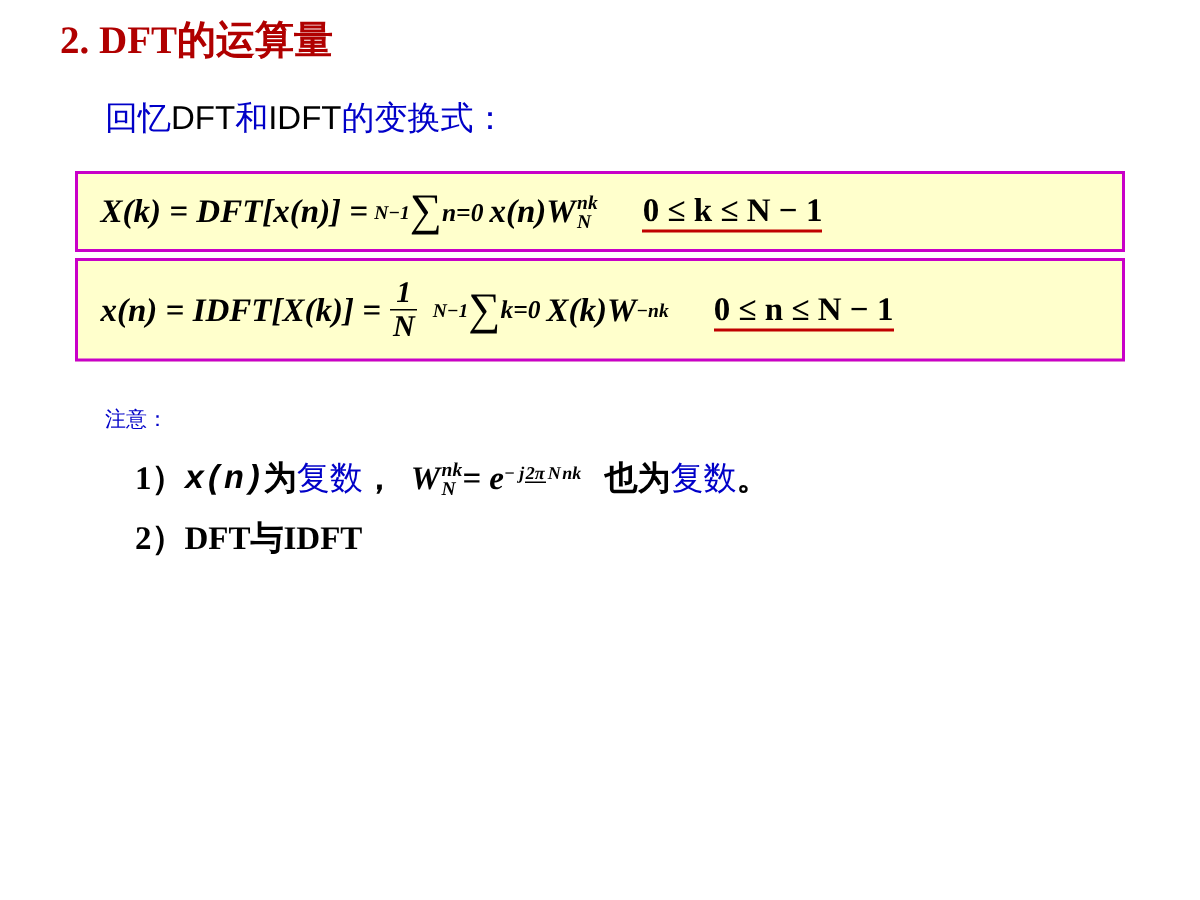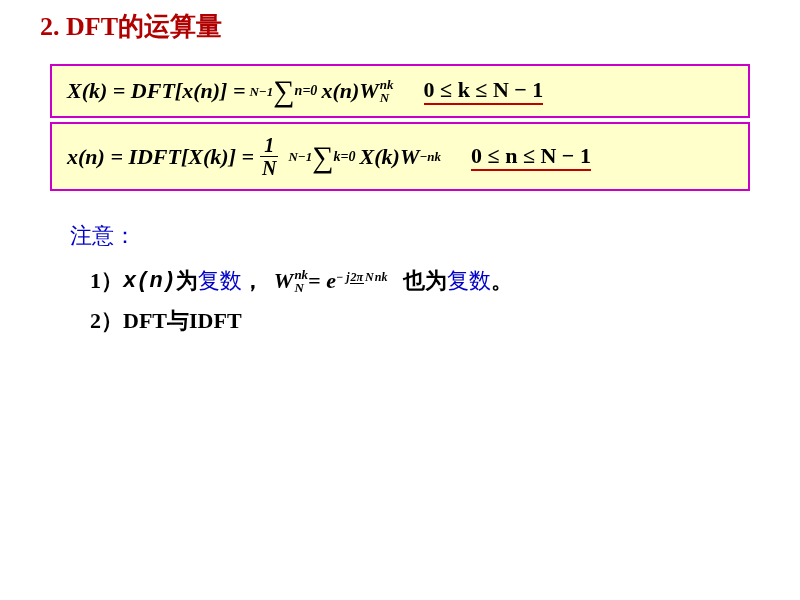--- a/index.html
+++ b/index.html
@@ -50,21 +50,21 @@
   .sum-block {
     display: inline-flex;
     flex-direction: row;
     align-items: center;
     vertical-align: middle;
     margin: 0 4px;
     line-height: 1;
   }
   .sum-block .top { font-size: 13px; font-style: italic; }
   .sum-block .sigma { font-size: 30px; font-style: normal; font-weight: normal; }
-  .sum-block .bottom { font-size: 14px; font-style: italic; text-align: right; }
+  .sum-block .bottom { font-size: 17px; font-style: italic; text-align: right; }
   .frac {
     display: inline-flex;
     flex-direction: column;
     align-items: center;
     vertical-align: middle;
     margin: 0 4px;
     line-height: 1.1;
   }
   .frac .num { font-size: 20px; border-bottom: 1.5px solid #000; padding: 0 4px; }
   .frac .den { font-size: 20px; padding: 0 4px; }
@@ -79,21 +79,21 @@
   .sup { font-size: 13px; vertical-align: super; }
   .cond {
     margin-left: 30px;
     border-bottom: 2px solid #c00000;
     padding-bottom: 0px;
     font-style: normal;
     font-weight: bold;
   }
   .notes-label {
     color: #0000c8;
-    font-size: 22px;
+    font-size: 14px;
     margin-left: 30px;
     margin-top: 30px;
     margin-bottom: 15px;
     font-family: "SimHei", sans-serif;
   }
   .note-line {
     font-size: 22px;
     margin-left: 50px;
     margin-bottom: 10px;
     font-family: "Times New Roman", "SimHei", serif;
@@ -128,20 +128,23 @@
   }
   .exp-frac .n { border-bottom: 1px solid #000; padding: 0 1px; }
   .exp-frac .d { padding: 0 1px; }
 </style>
 </head>
 <body>
 
 <div class="slide">
   <div class="title">2.  DFT的运算量</div>
 
+  <div class="intro">
+    <span>回忆</span><span class="black">DFT</span><span>和</span><span class="black">IDFT</span><span>的变换式：</span>
+  </div>
 
   <div class="formula-box">
     <div class="formula">
       <span>X(k) = DFT[x(n)] =</span>
       <span class="sum-block">
         <span class="top">N−1</span>
         <span class="sigma">∑</span>
         <span class="bottom">n=0</span>
       </span>
       <span>x(n)W</span>

